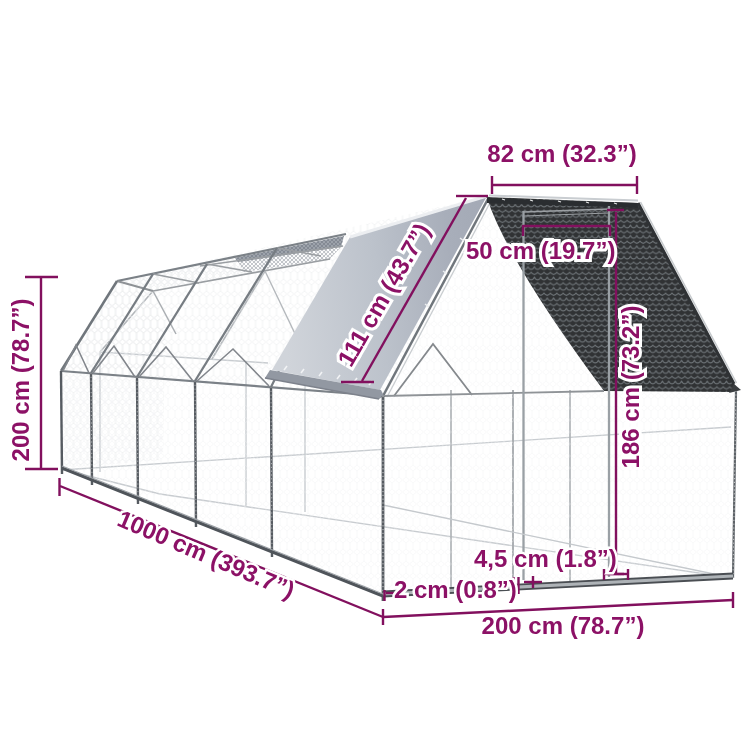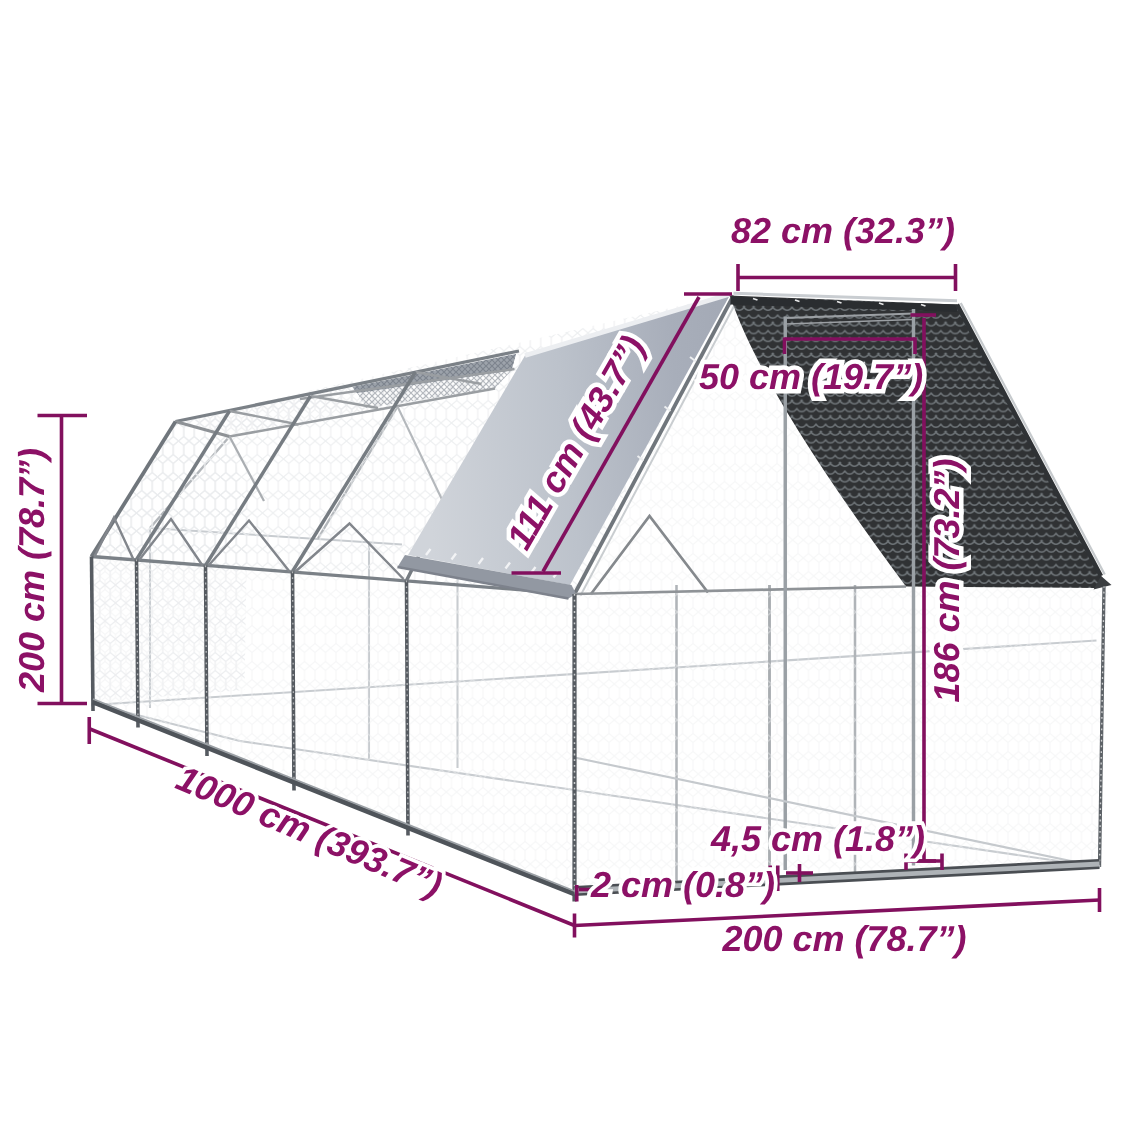--- a/index.html
+++ b/index.html
@@ -1,16 +1,16 @@
 <!DOCTYPE html>
 <html><head>
 <meta charset="utf-8">
 <style>
   html,body{margin:0;padding:0;background:#ffffff;}
-  .wrap{width:750px;height:750px;position:relative;background:#0369a1;overflow:hidden;font-style:italic;}
+  .wrap{width:750px;height:750px;position:relative;background:#0369a1;overflow:hidden;}
   text{font-family:"Liberation Sans",sans-serif;font-weight:bold;fill:#8c1166;}
 </style>
 </head>
 <body>
 <div class="wrap">
 <svg width="750" height="750" viewBox="0 0 750 750" style="filter:blur(0.3px)">
 <defs>
 
   <pattern id="meshL" width="7" height="12" patternUnits="userSpaceOnUse">
     <path d="M3.5 0 L7 3 L7 9 L3.5 12 L0 9 L0 3 Z" fill="none" stroke="#eff0f1" stroke-width="0.8"></path>

